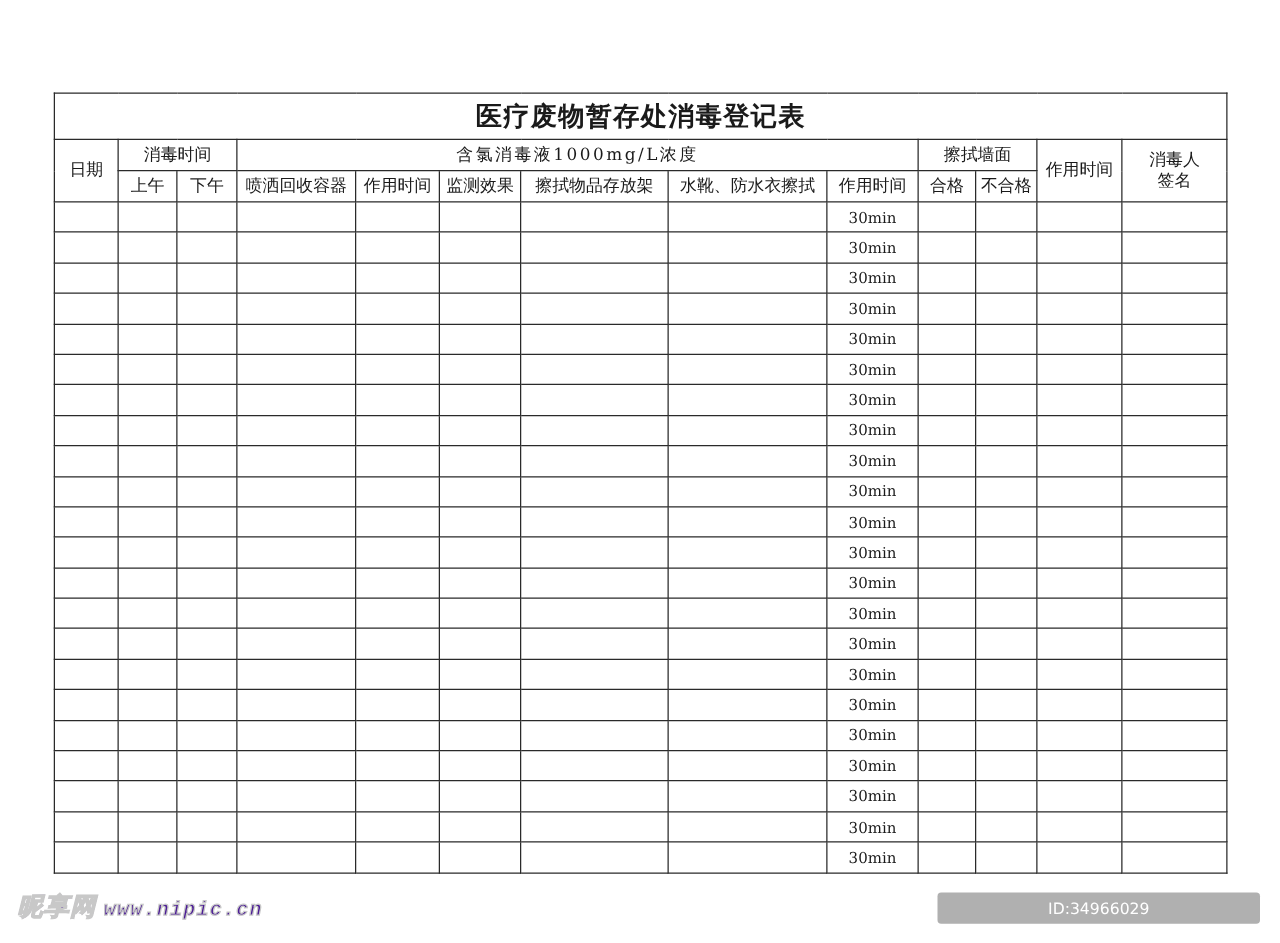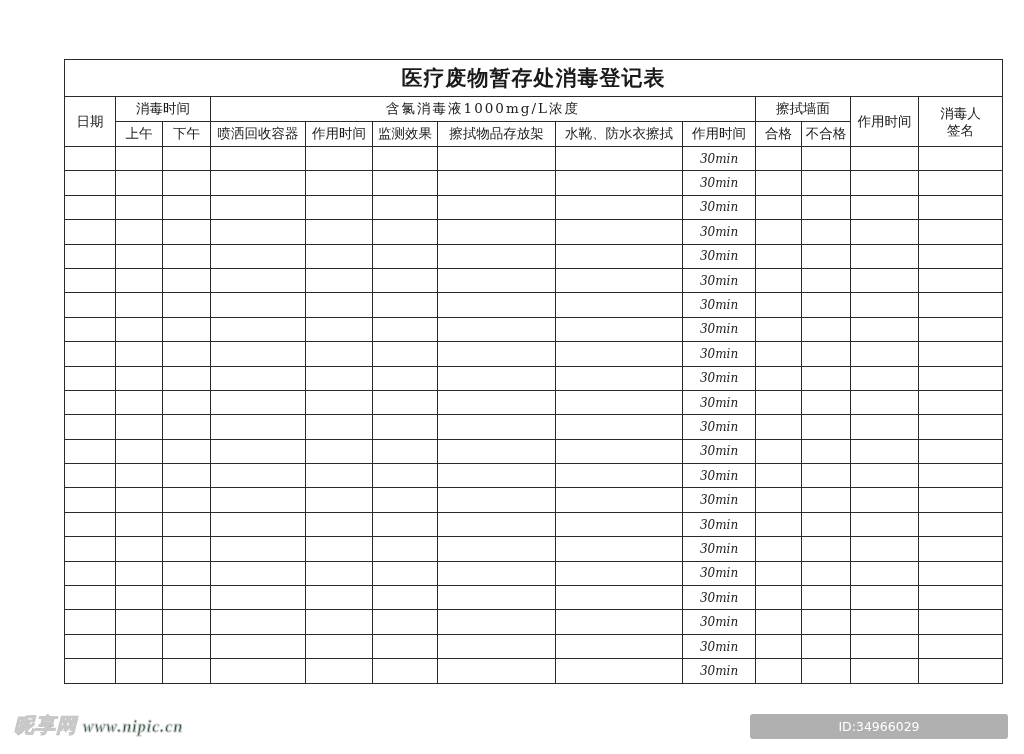--- a/index.html
+++ b/index.html
@@ -1,27 +1,27 @@
 <!DOCTYPE html>
 <html><head>
 <meta charset="utf-8">
 <style>
   html, body { margin:0; padding:0; background:#ffffff; }
   body { width:1024px; height:754px; position:relative; overflow:hidden; font-family:"DejaVu Serif", serif; color:#1a1a1a; }
-  table.form { position:absolute; left:43px; top:59px; border-collapse:collapse; table-layout:fixed; width:938px;margin-left:21px; }
+  table.form { position:absolute; left:43px; top:74px; border-collapse:collapse; table-layout:fixed; width:938px; }
   table.form td { border:1.5px solid #2a2a2a; padding:0; text-align:center; vertical-align:middle; overflow:hidden; white-space:nowrap; }
   .title { height:36px; font-family:"DejaVu Sans", sans-serif; font-weight:bold; font-size:21px; letter-spacing:1px; }
   .h1 td, .h2 td { font-size:13.5px; }
   .h1 td { height:24px; }
   .h2 td { height:24px; }
   .hdr { font-size:13.5px; line-height:17px; }
   .conc { letter-spacing:2px; }
   .data td { height:23.4px; font-size:12px; }
-  .dur { font-family:"DejaVu Serif", serif; font-size:12px;font-style:italic; }
-  .wm-left { position:absolute; left:14px; top:712px; font-family:Liberation Serif, serif; font-size:20px; font-weight:bold; font-style:italic; color:#14532d; -webkit-text-stroke:1px #c8c8c8; letter-spacing:1px; }
+  .dur { font-family:"DejaVu Serif", serif; font-size:12px; }
+  .wm-left { position:absolute; left:14px; top:712px; font-family:Liberation Mono, monospace; font-size:20px; font-weight:bold; font-style:italic; color:#4c1d95; -webkit-text-stroke:1px #c8c8c8; letter-spacing:1px; }
   .wm-left .url { font-size:16px; margin-left:6px; }
   .wm-right { position:absolute; left:750px; top:714px; width:258px; height:25px; background:#b0b0b0; border-radius:3px; color:#fff; font-family:"DejaVu Sans", sans-serif; font-size:12.5px; line-height:25px; text-align:center; }
 </style>
 </head>
 <body>
 
 <table class="form">
   <colgroup>
     <col style="width:51px">
       <col style="width:47px">

